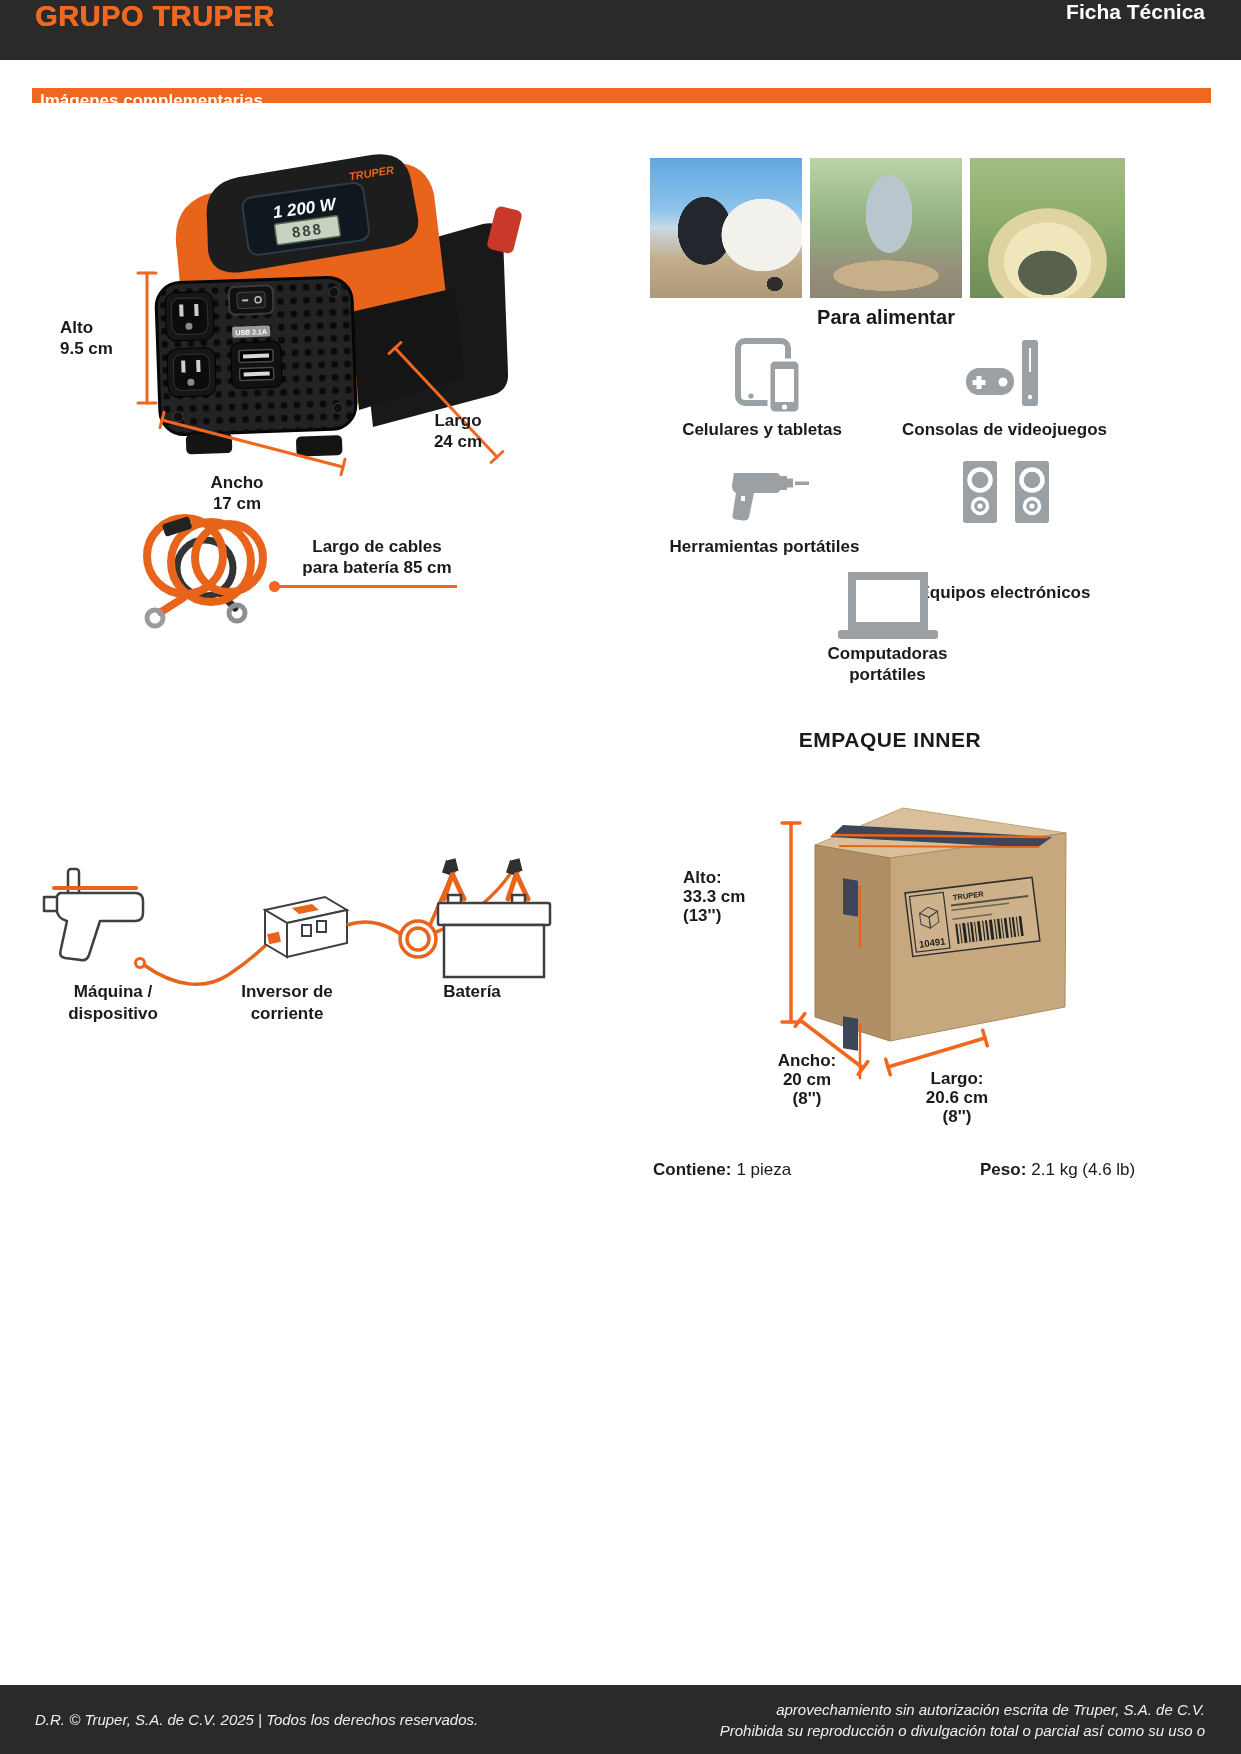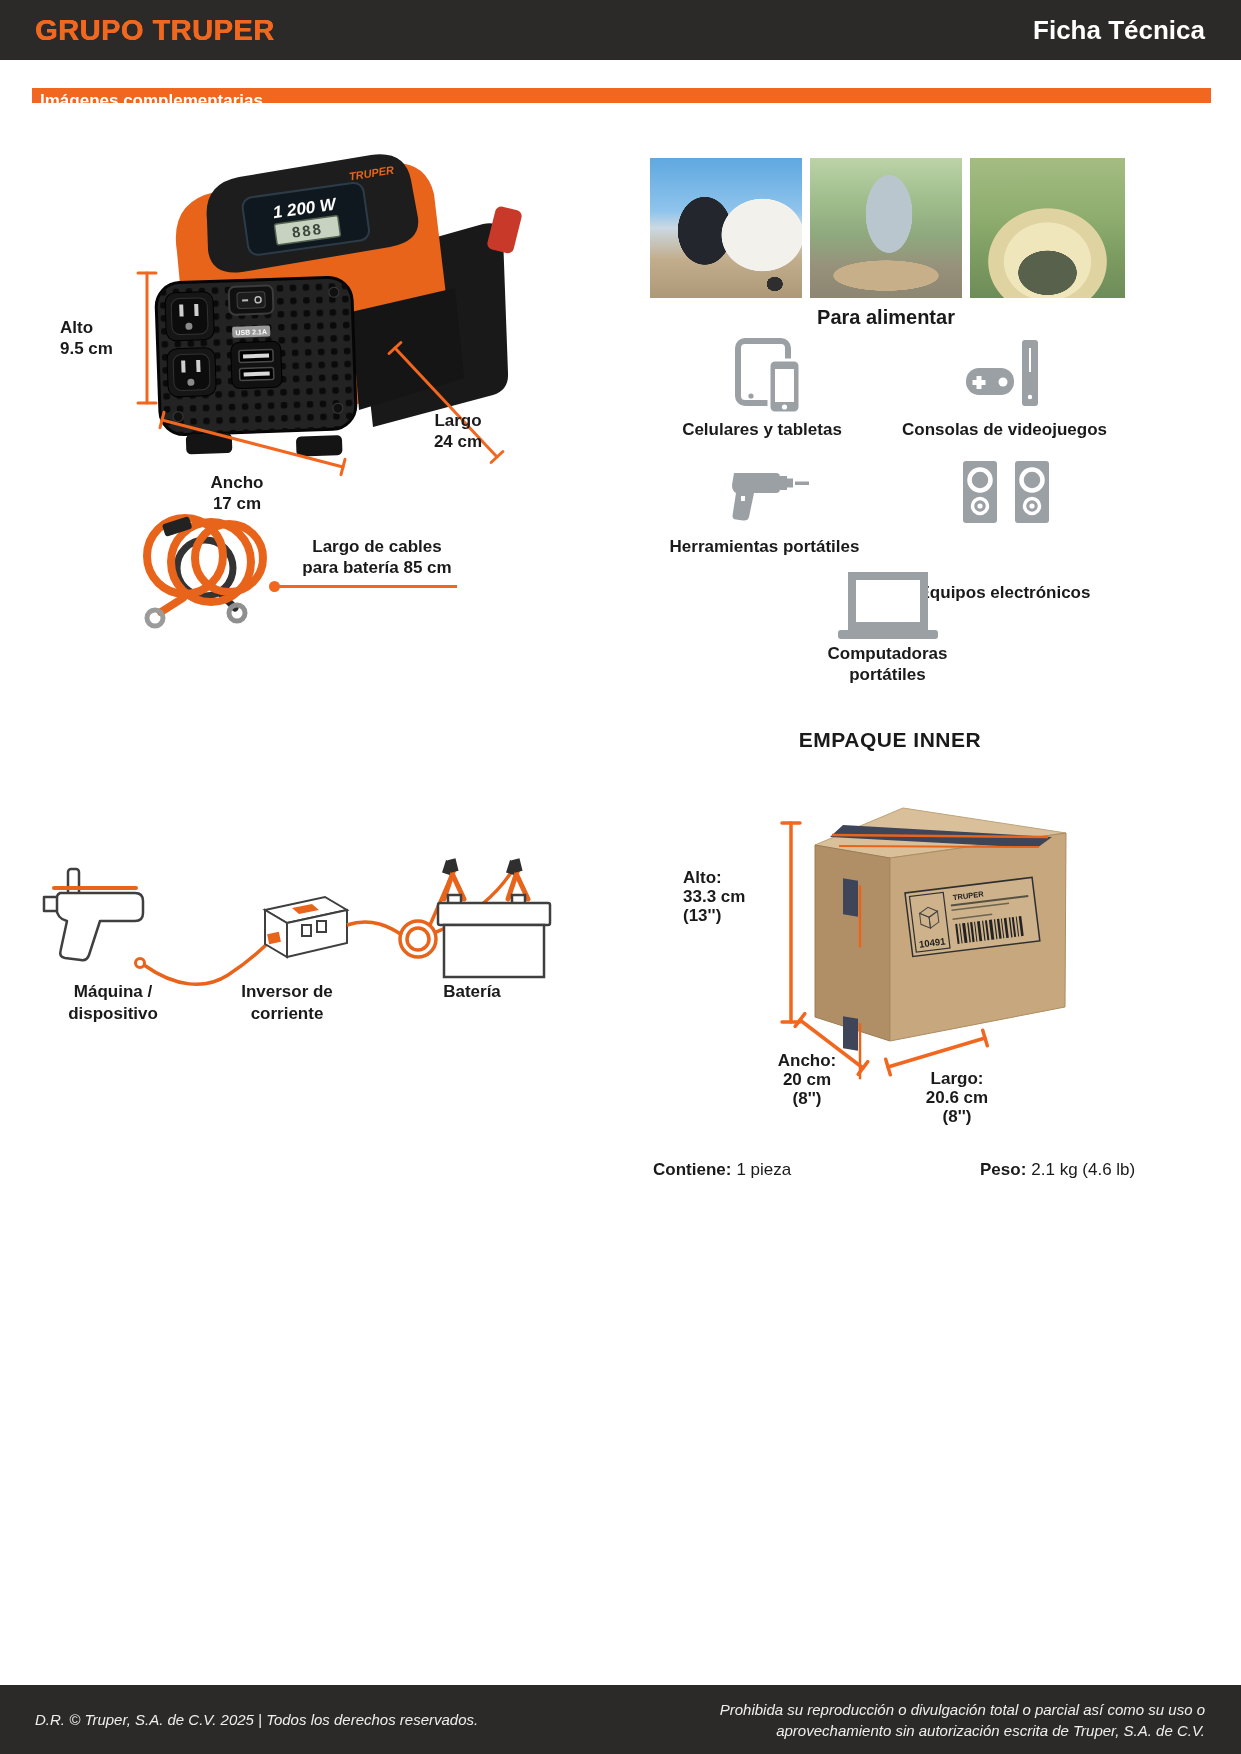--- a/index.html
+++ b/index.html
@@ -2,24 +2,24 @@
 <html><head>
 <meta charset="utf-8">
 <style>
   html,body{margin:0;padding:0;background:#e9e9e9;}
   .page{position:relative;width:1241px;height:1754px;background:#ffffff;
         font-family:"Liberation Sans",sans-serif;color:#1a1a1a;overflow:hidden;margin:0 auto;}
   .abs{position:absolute;}
 
   
   .topbar{position:absolute;left:0;top:0;width:1241px;height:60px;background:#2b2a29;
-          display:flex;align-items:center;justify-content:space-between;padding:0 36px 0 35px;box-sizing:border-box;}
+          display:flex;align-items:flex-start;justify-content:space-between;padding:0 36px 0 35px;box-sizing:border-box;}
   .logo{font-size:29px;font-weight:bold;letter-spacing:.5px;color:#f0671f;
         text-shadow:0 0 .6px #f0671f,.4px 0 0 #f0671f;}
-  .doctype{font-size:26px;font-weight:bold;color:#ffffff;}
+  .doctype{font-size:21px;font-weight:bold;color:#ffffff;}
 
   
   .banner{position:absolute;left:32px;top:88px;width:1179px;height:15px;background:#f2671f;}
   .banner span{display:block;padding-left:8px;line-height:25px;font-size:17px;font-weight:bold;color:#ffffff;}
 
   
   .lbl{position:absolute;font-weight:bold;font-size:17px;line-height:21px;text-align:center;color:#1a1a1a;}
   .lbl.small-lh{line-height:19px;}
   .lbl.right{text-align:left;}
   .title{position:absolute;font-weight:bold;text-align:center;color:#1a1a1a;}
@@ -389,18 +389,18 @@
     <span>Inversor de</span><br>
     <span>corriente</span>
   </div>
   <div class="lbl" style="left:412px;top:981px;width:120px;line-height:22px;">
     <span>Batería</span>
   </div>
 
   <footer class="footbar">
     <div class="footleft">D.R. © Truper, S.A. de C.V. 2025 | Todos los derechos reservados.</div>
     <div class="footright">
+      <div>aprovechamiento sin autorización escrita de Truper, S.A. de C.V.</div>
       <div>Prohibida su reproducción o divulgación total o parcial así como su uso o</div>
-      <div>aprovechamiento sin autorización escrita de Truper, S.A. de C.V.</div>
     </div>
   </footer>
 
 </div>
 
 </body></html>

